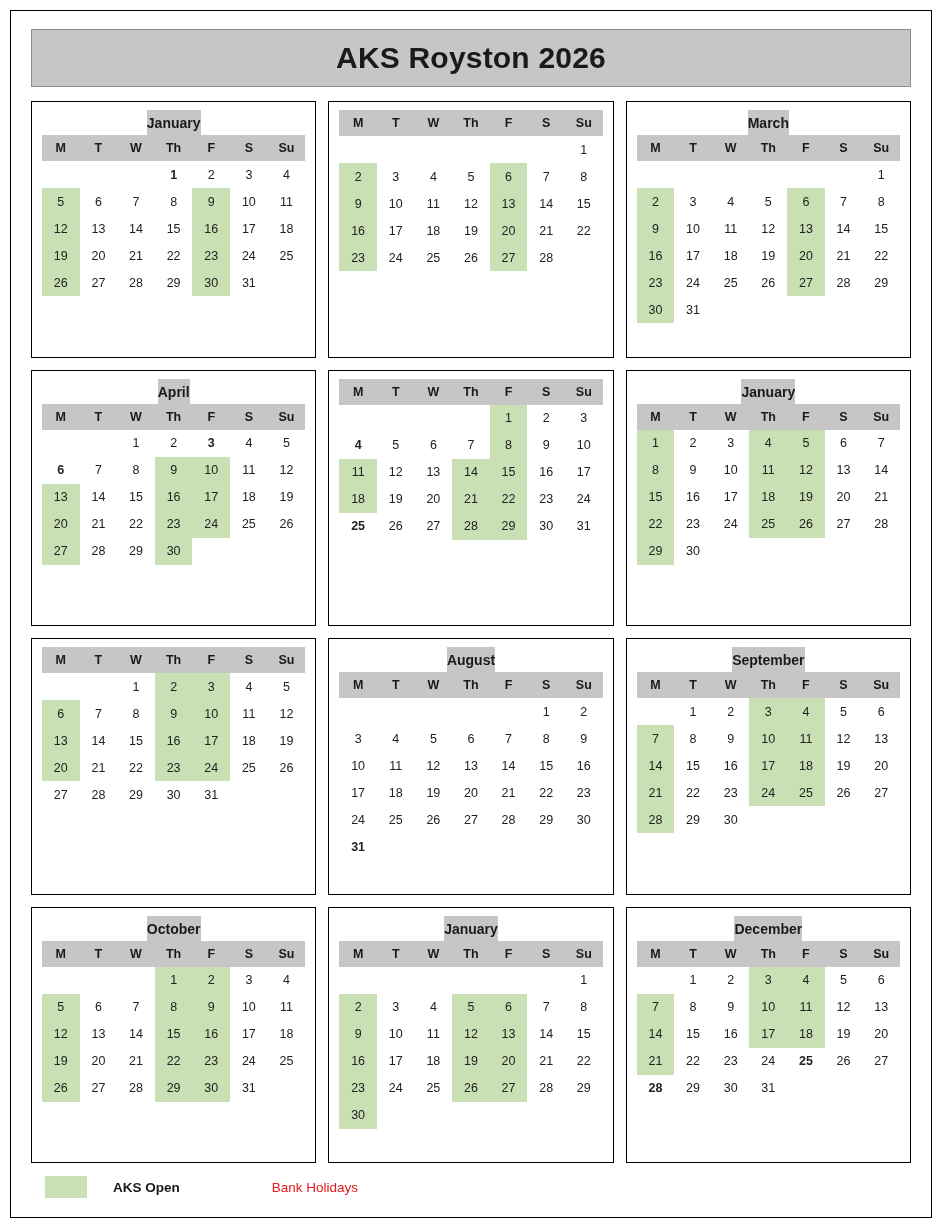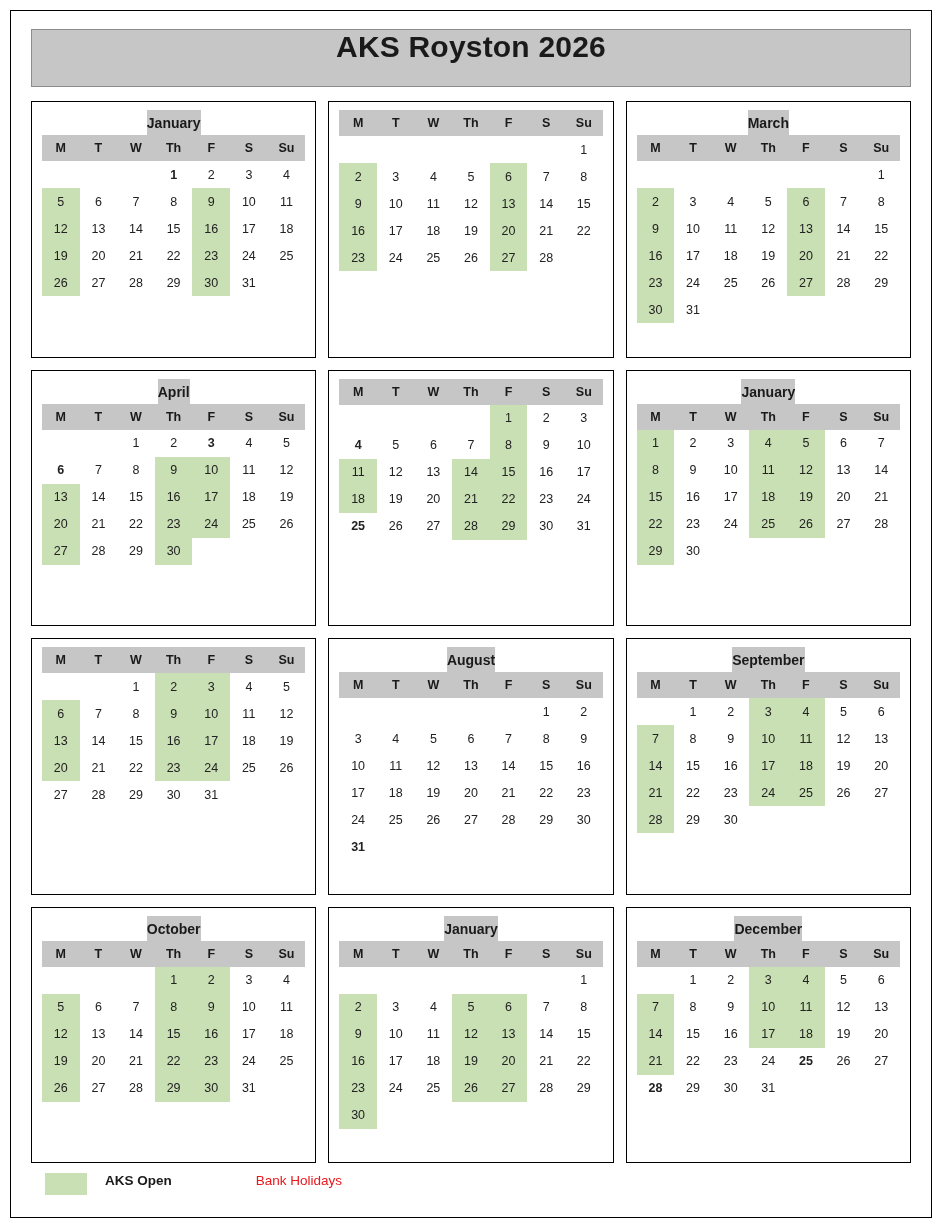--- a/index.html
+++ b/index.html
@@ -26,21 +26,21 @@
     padding: 10px;
     display: flex;
     flex-direction: column;
   }
   .title-bar {
     background: #c6c6c6;
     border: 1px solid #8c8c8c;
     box-sizing: border-box;
     height: 58px;
     display: flex;
-    align-items: flex-start;
+    align-items: center;
     justify-content: center;
     margin: 8px 10px 14px 10px;
   }
   .title-bar h1 {
     margin: 0;
     font-size: 30px;
     font-weight: bold;
     color: #1a1a1a;
     letter-spacing: 0.2px;
   }
@@ -97,22 +97,23 @@
   }
   td.holiday {
     color: #e8171b;
     font-weight: bold;
   }
   td.empty {
     background: transparent;
   }
   .legend {
     display: flex;
+    align-items: center;
     padding: 10px 24px 6px 24px;
-    gap: 4px;
+    gap: 12px;
     height: 44px;
     box-sizing: border-box;
   }
   .legend-swatch {
     width: 42px;
     height: 22px;
     background: #c9dfb4;
     display: inline-block;
   }
   .legend-label {

